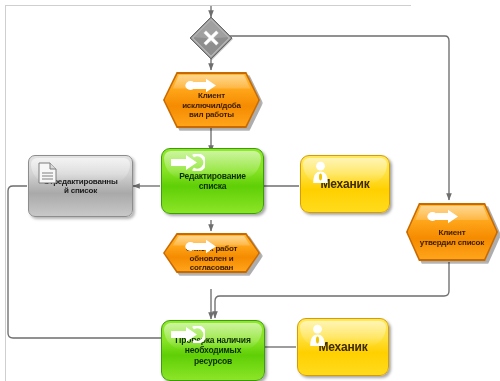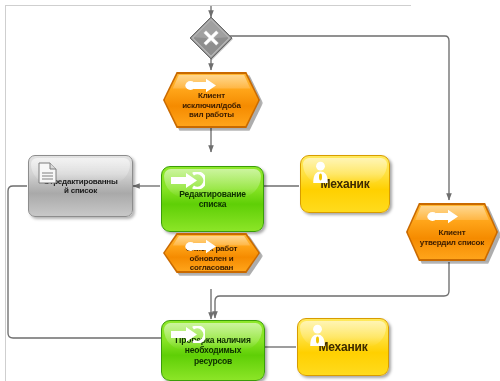--- a/index.html
+++ b/index.html
@@ -196,21 +196,21 @@
     <div class="hexgloss"></div>
     <svg class="icon" style="left:21px;top:6px;" width="34" height="15" viewBox="0 0 34 15">
       <ellipse cx="6.5" cy="7.5" rx="5.2" ry="4.4" fill="#fff"></ellipse>
       <path d="M10,4 L22,4 L22,0.8 L32,7.5 L22,14.2 L22,11 L10,11 Z" fill="#fff"></path>
     </svg>
     <div class="hexlabel">Клиент
 исключил/доба
 вил работы</div>
   </div>
 
-  <div class="node task green" style="left:161px;top:166px;width:103px;height:66px;">
+  <div class="node task green" style="left:161px;top:148px;width:103px;height:66px;">
     <div class="gloss"></div>
     <svg class="icon tl" width="36" height="17" viewBox="0 0 36 17">
       <path d="M2,5 L17,5 L17,1 L28,8.5 L17,16 L17,12 L2,12 Z" fill="#fff"></path>
       <path d="M24,2.2 A7.6,7.6 0 1 1 24,14.8" fill="none" stroke="#fff" stroke-width="3.3"></path>
     </svg>
     <div class="label">Редактирование
 списка</div>
   </div>
 
   <div class="node dataobj" style="left:28px;top:155px;width:105px;height:62px;">

